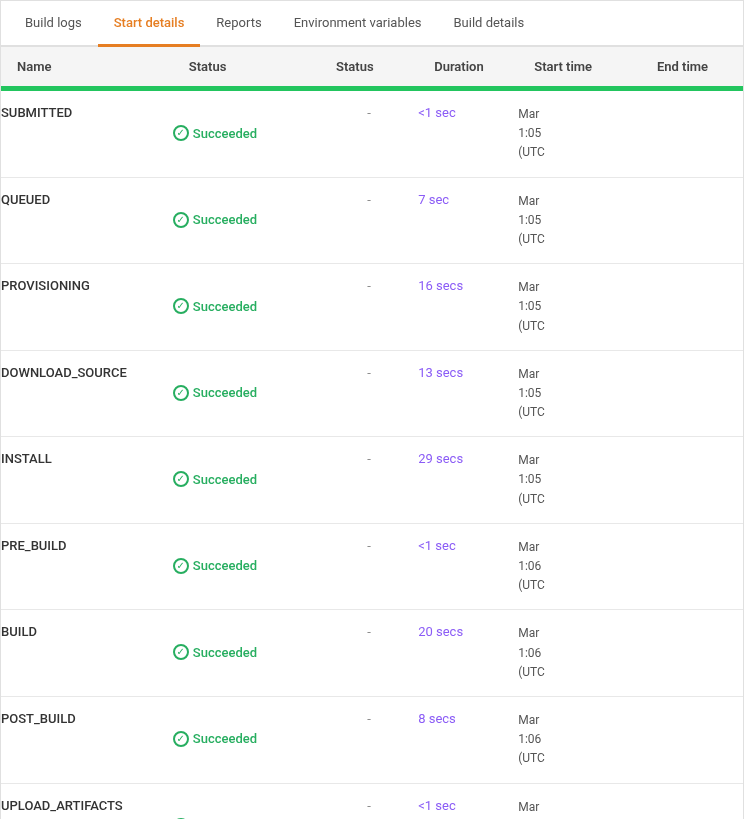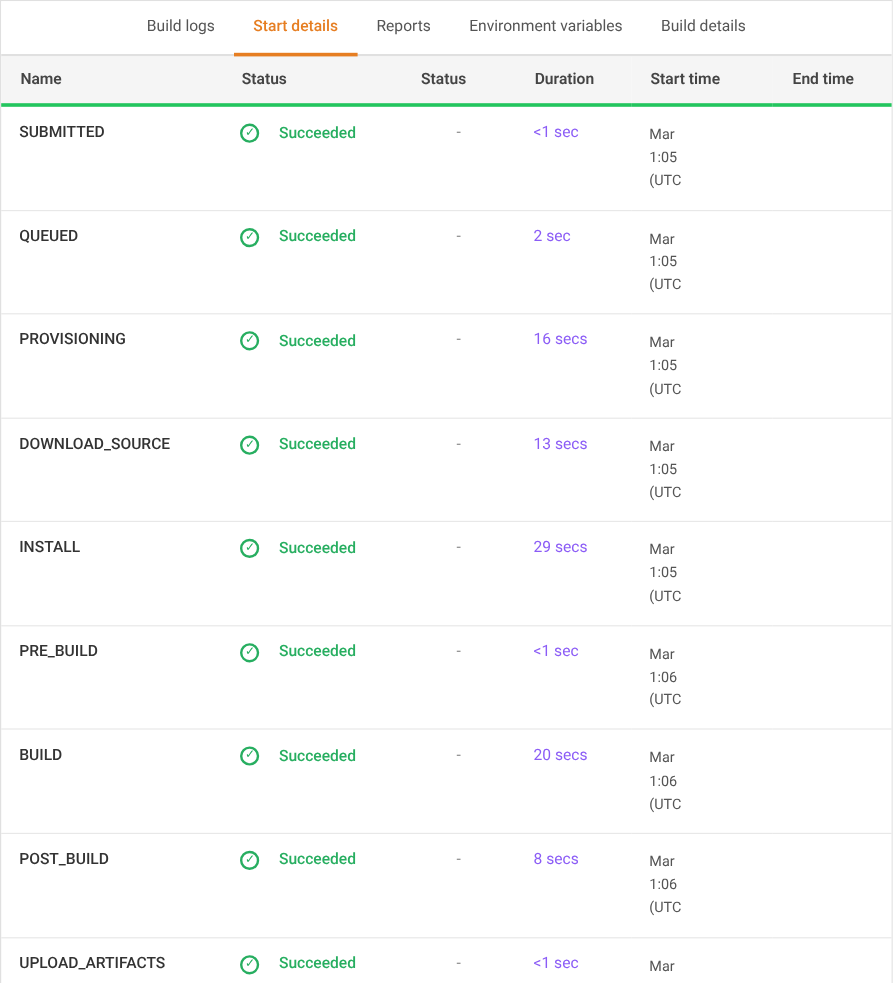--- a/index.html
+++ b/index.html
@@ -17,21 +17,20 @@
       width: 744px;
       min-height: 819px;
       background: #fff;
       border: 1px solid #e0e0e0;
     }
     .tabs {
       display: flex;
       border-bottom: 2px solid #e0e0e0;
       background: #fff;
       padding: 0 8px;
-      justify-content: center;
     }
     .tab {
       padding: 14px 16px;
       cursor: pointer;
       font-size: 13px;
       color: #555;
       border-bottom: 3px solid transparent;
       margin-bottom: -2px;
       white-space: nowrap;
     }
@@ -42,54 +41,55 @@
     }
     .table-container {
       padding: 0;
     }
     table {
       width: 100%;
       border-collapse: collapse;
     }
     thead tr {
       background: #f5f5f5;
-      border-bottom: 3px solid #22c55e;
+      border-bottom: 5px solid #22c55e;
     }
     thead th {
       padding: 12px 16px;
       text-align: left;
       font-weight: 600;
       font-size: 13px;
       color: #444;
     }
     tbody tr {
       border-bottom: 1px solid #e8e8e8;
     }
     tbody tr:last-child {
       border-bottom: none;
     }
     tbody td {
-      padding: 14px 15px;
+      padding: 14px 0;
       vertical-align: top;
       font-size: 13px;
     }
     .name-cell {
       font-weight: 500;
       color: #333;
       min-width: 140px;
     }
     .status-cell {
       min-width: 120px;
     }
     .status-succeeded {
       color: #27ae60;
       display: flex;
       align-items: center;
-      gap: 16px;
+      gap: 4px;
       font-weight: 500;
+      margin-top: 20px;
     }
     .check-icon {
       width: 16px;
       height: 16px;
       border: 2px solid #27ae60;
       border-radius: 50%;
       display: inline-flex;
       align-items: center;
       justify-content: center;
       flex-shrink: 0;
@@ -162,21 +162,21 @@
           </tr>
           <tr>
             <td class="name-cell">QUEUED</td>
             <td class="status-cell">
               <div class="status-succeeded">
                 <span class="check-icon"></span>
                 <span>Succeeded</span>
               </div>
             </td>
             <td class="context-cell">-</td>
-            <td class="duration-cell">2 sec</td>
+            <td class="duration-cell">7 sec</td>
             <td class="start-time-cell" style="white-space: pre-line;">Mar
 1:05
 (UTC</td>
             <td class="end-time-cell"></td>
           </tr>
           <tr>
             <td class="name-cell">PROVISIONING</td>
             <td class="status-cell">
               <div class="status-succeeded">
                 <span class="check-icon"></span>

